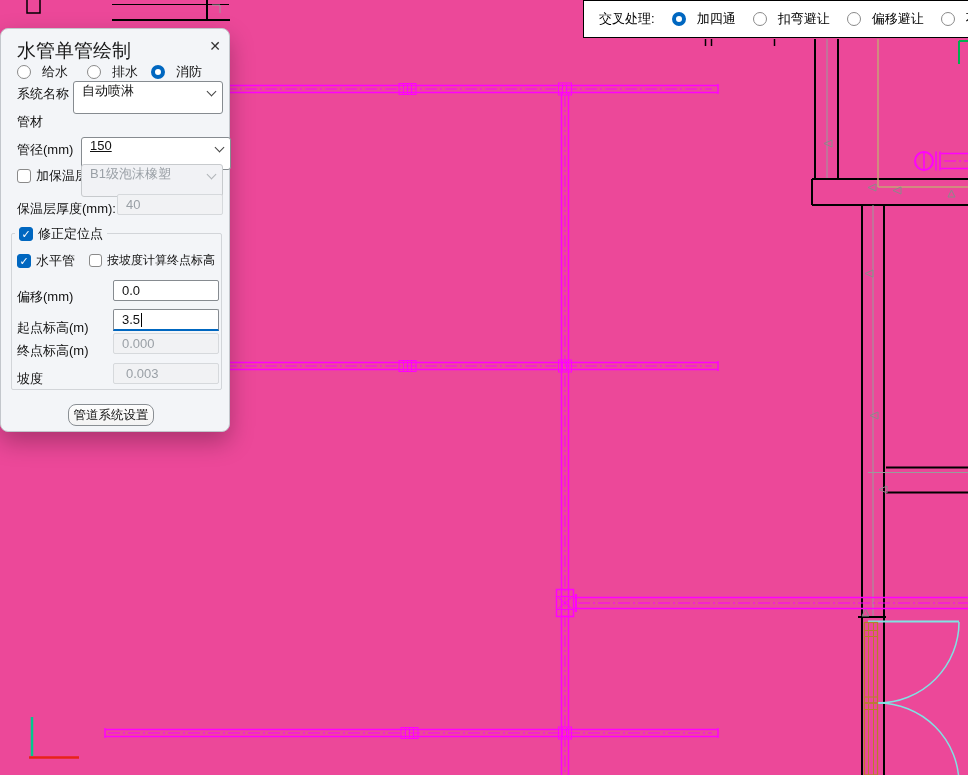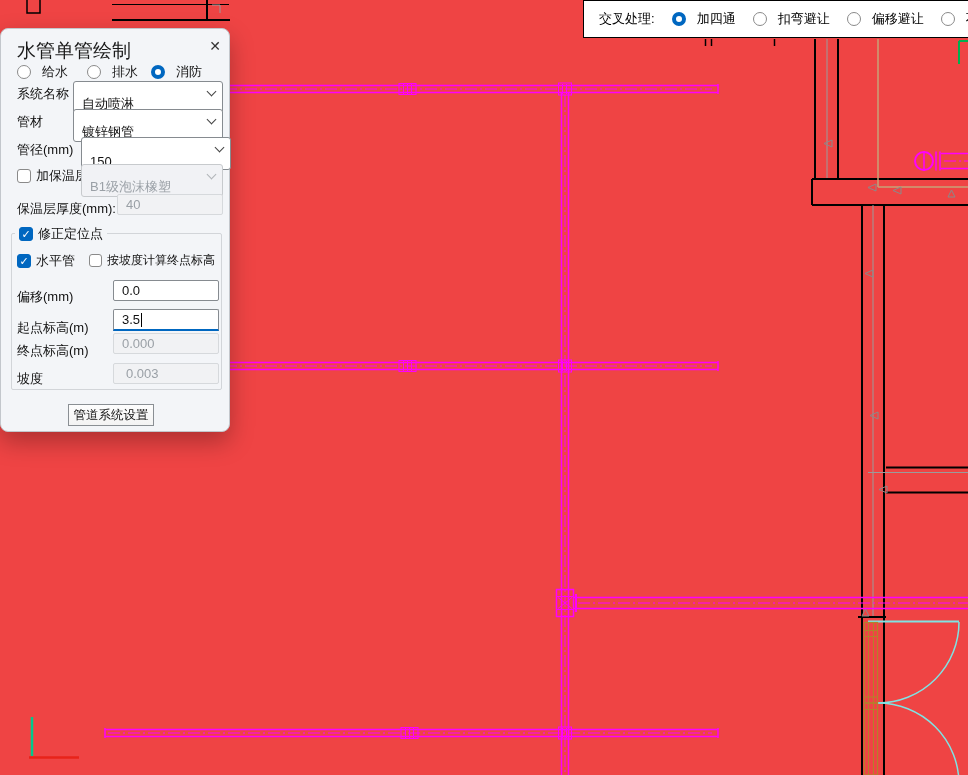--- a/index.html
+++ b/index.html
@@ -3,21 +3,21 @@
 <meta charset="utf-8">
 <style>
   :root{
     --c-pipe:#FF00FF; --c-accent:#0067C0; --c-wall:#000000; --c-gray:#9B9B9B;
     --c-tan:#C9A277; --c-cyan:#7FE3E3; --c-door:#B5802A; --c-green:#00B050;
     --c-ucs_green:#00C98D; --c-ucs_red:#E8231A;
   }
   *{box-sizing:border-box;margin:0;padding:0;}
   html,body{width:968px;height:775px;overflow:hidden;background:#fff;
     font-family:"Liberation Sans","DejaVu Sans",sans-serif;}
-  .stage{position:relative;width:968px;height:775px;background:#ef4444;}
+  .stage{position:relative;width:968px;height:775px;background:#ec4899;}
 
   
   svg.cad{position:absolute;left:0;top:0;}
   svg.cad *{fill:none;}
   .st-pipe{stroke:var(--c-pipe);} .st-wall{stroke:var(--c-wall);}
   .st-gray{stroke:var(--c-gray);} .st-tan{stroke:var(--c-tan);}
   .st-cyan{stroke:var(--c-cyan);} .st-door{stroke:var(--c-door);}
   .st-green{stroke:var(--c-green);}
   .st-ucsg{stroke:var(--c-ucs_green);} .st-ucsr{stroke:var(--c-ucs_red);}
   .w1{stroke-width:1;} .w12{stroke-width:1.2;} .w15{stroke-width:1.5;} .w2{stroke-width:2;} .w25{stroke-width:2.5;}
@@ -42,35 +42,35 @@
     z-index:10;font-size:13px;color:#111;}
   .dlg .lbl{position:absolute;font-size:13px;color:#111;white-space:nowrap;}
   .dlg-title{position:absolute;left:16px;top:9px;font-size:19px;color:#1a1a1a;}
   .dlg-close{position:absolute;left:204px;top:7px;width:20px;height:20px;font-size:14px;
     color:#333;text-align:center;line-height:20px;cursor:pointer;}
   .chk{position:absolute;display:flex;align-items:center;gap:5px;white-space:nowrap;}
   .chk .box{width:14px;height:14px;border:1px solid #8a8a8a;border-radius:3px;background:#fff;
     flex:0 0 auto;text-align:center;line-height:13px;font-size:11px;color:#fff;}
   .chk .box.on{background:var(--c-accent);border-color:var(--c-accent);}
   .combo{position:absolute;height:33px;background:#fff;border:1px solid #868b90;border-radius:3px;
-    display:flex;align-items:flex-end;padding:0 20px 0 8px;font-size:13px;color:#111;white-space:nowrap;overflow:hidden;}
+    display:flex;align-items:flex-start;padding:0 20px 0 8px;font-size:13px;color:#111;white-space:nowrap;overflow:hidden;}
   .combo .chev{position:absolute;right:7px;top:6px;width:7px;height:7px;
     border-right:1.4px solid #444;border-bottom:1.4px solid #444;transform:rotate(45deg);}
   .combo.dis{background:#f1f2f5;border-color:#c7cacd;color:#9aa0a6;}
   .combo.dis .chev{border-color:#b0b4b8;}
   .tbox{position:absolute;height:21px;background:#fff;border:1px solid #868b90;border-radius:2px;
     display:flex;align-items:center;padding:0 8px;font-size:13px;color:#111;}
   .tbox.dis{background:#f1f2f4;border-color:#d6d9dc;color:#9aa0a6;}
   .tbox.focus{height:22px;border-bottom:2px solid var(--c-accent);border-radius:2px 2px 0 0;}
   .caret{display:inline-block;width:1px;height:14px;background:#000;margin-left:1px;}
   .grpbox{position:absolute;left:10px;top:204px;width:211px;height:157px;
     border:1px solid #d2d5d9;border-radius:2px;}
   .grp-head{background:#f3f5f8;padding:0 4px;}
   .dlg-btn{position:absolute;left:67px;top:375px;width:86px;height:22px;
-    background:linear-gradient(#fdfdfd,#f3f3f3);border:1px solid #8a8f94;border-radius:0;
+    background:linear-gradient(#fdfdfd,#f3f3f3);border:1px solid #8a8f94;border-radius:8px;
     font-size:12.5px;color:#111;text-align:center;line-height:20px;cursor:pointer;white-space:nowrap;}
   .small{font-size:12px;}
 </style>
 </head>
 <body>
 
 <div class="stage">
 
   <svg class="cad" width="968" height="775" viewBox="0 0 968 775">
 
@@ -251,24 +251,20 @@
       <span>消防</span>
     </span>
 
     <div class="lbl" style="left:16px;top:56px;">系统名称</div>
     <div class="combo" style="left:72px;top:52px;width:150px;">
       <span>自动喷淋</span>
       <span class="chev"></span>
     </div>
 
     <div class="lbl" style="left:16px;top:84px;font-family:Liberation Mono, monospace;">管材</div>
-    <div class="combo" style="left:72px;top:80px;width:150px;">
-      <span>镀锌钢管</span>
-      <span class="chev"></span>
-    </div>
 
     <div class="lbl" style="left:16px;top:112px;">管径(mm)</div>
     <div class="combo" style="left:80px;top:108px;width:150px;text-decoration:underline;">
       <span>150</span>
       <span class="chev"></span>
     </div>
 
     <span class="chk" style="left:16px;top:138px;">
       <span class="box"></span>
       <span>加保温层</span>

